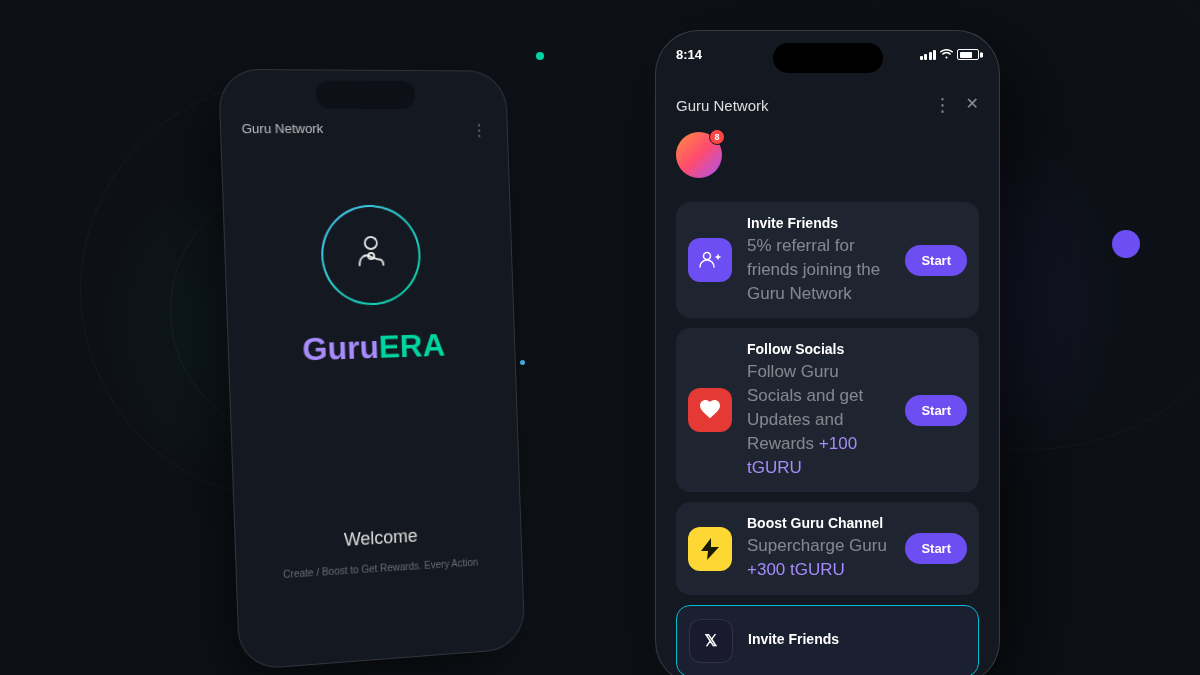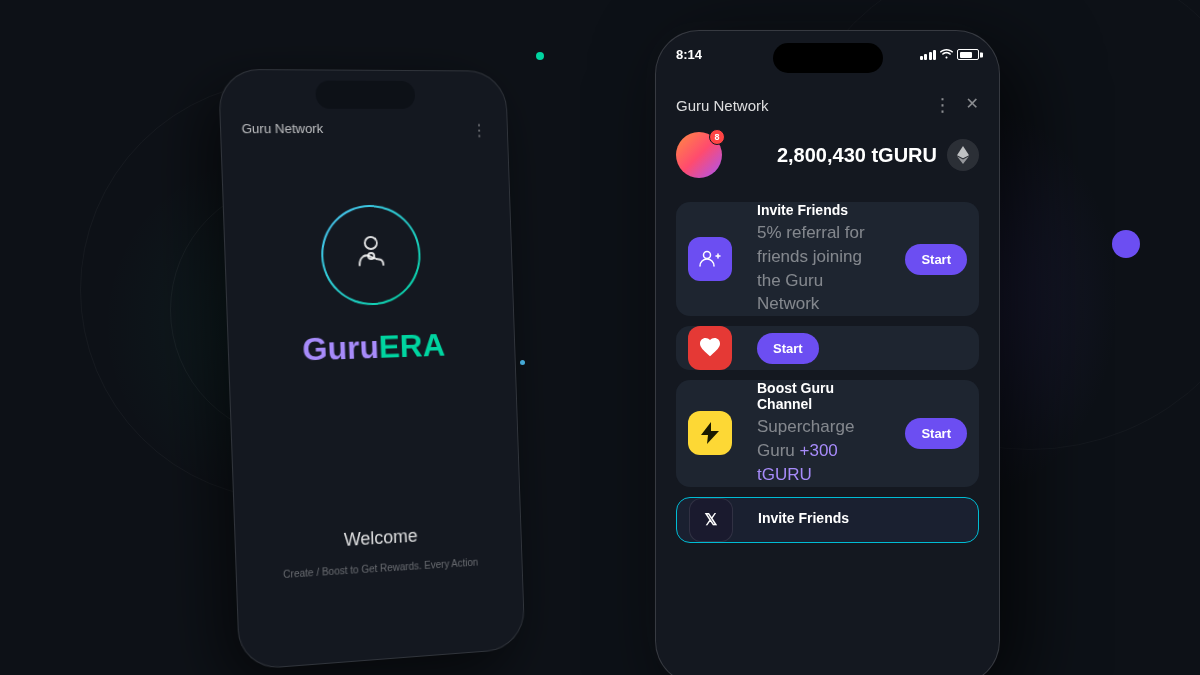--- a/index.html
+++ b/index.html
@@ -408,24 +408,24 @@
     .quests-title {
       color: white;
       font-size: 24px;
       font-weight: 600;
       margin-bottom: 16px;
     }
 
     .quest-card {
       background: #1e2530;
       border-radius: 14px;
-      padding: 0 12px;
-      display: flex;
-      align-items: center;
-      gap: 25px;
+      padding: 13px 12px;
+      display: flex;
+      align-items: center;
+      gap: 15px;
       margin-bottom: 10px;
     }
 
     .quest-icon {
       width: 44px;
       height: 44px;
       border-radius: 12px;
       display: flex;
       align-items: center;
       justify-content: center;
@@ -580,29 +580,20 @@
         <div class="app-header-icons">
           <span style="color:rgba(255,255,255,0.5);font-size:18px;">⋮</span>
           <span style="color:rgba(255,255,255,0.5);font-size:16px;">✕</span>
         </div>
       </div>
 
       <div class="user-row">
         <div class="user-avatar">
           <div class="avatar-badge">8</div>
         </div>
-        <div class="balance-area">
-          <span class="balance-amount">2,800,430 tGURU</span>
-          <div class="eth-icon">
-            <svg width="12" height="18" viewBox="0 0 12 18" fill="none" xmlns="http://www.w3.org/2000/svg">
-              <path d="M6 0L0 9.15L6 12.3L12 9.15L6 0Z" fill="rgba(255,255,255,0.7)"></path>
-              <path d="M6 13.5L0 10.35L6 18L12 10.35L6 13.5Z" fill="rgba(255,255,255,0.5)"></path>
-            </svg>
-          </div>
-        </div>
       </div>
 
 
       <div class="quest-card">
         <div class="quest-icon quest-icon-purple">
           <svg width="22" height="22" viewBox="0 0 22 22" fill="white" xmlns="http://www.w3.org/2000/svg">
             <circle cx="8" cy="7" r="3.5" stroke="white" stroke-width="1.5" fill="none"></circle>
             <path d="M1 18c0-3.87 3.13-7 7-7s7 3.13 7 7" stroke="white" stroke-width="1.5" fill="none" stroke-linecap="round"></path>
             <line x1="17" y1="8" x2="21" y2="8" stroke="white" stroke-width="1.5" stroke-linecap="round"></line>
             <line x1="19" y1="6" x2="19" y2="10" stroke="white" stroke-width="1.5" stroke-linecap="round"></line>
@@ -614,20 +605,24 @@
         </div>
         <button class="start-btn">Start</button>
       </div>
 
       <div class="quest-card">
         <div class="quest-icon quest-icon-red">
           <svg width="22" height="20" viewBox="0 0 22 20" fill="none" xmlns="http://www.w3.org/2000/svg">
             <path d="M11 18.35L9.55 17.03C4.4 12.36 1 9.28 1 5.5C1 2.42 3.42 0 6.5 0C8.24 0 9.91 0.81 11 2.08C12.09 0.81 13.76 0 15.5 0C18.58 0 21 2.42 21 5.5C21 9.28 17.6 12.36 12.45 17.03L11 18.35Z" fill="white"></path>
           </svg>
         </div>
+        <div class="quest-info">
+          <div class="quest-name">Follow Socials</div>
+          <div class="quest-desc">Follow Guru Socials and get Updates and Rewards <span class="highlight">+100 tGURU</span></div>
+        </div>
         <button class="start-btn">Start</button>
       </div>
 
       <div class="quest-card">
         <div class="quest-icon quest-icon-yellow">
           <svg width="18" height="22" viewBox="0 0 18 22" fill="none" xmlns="http://www.w3.org/2000/svg">
             <path d="M10 0L0 13H7L6 22L18 9H10L10 0Z" fill="#1a1a00"></path>
           </svg>
         </div>
         <div class="quest-info">

